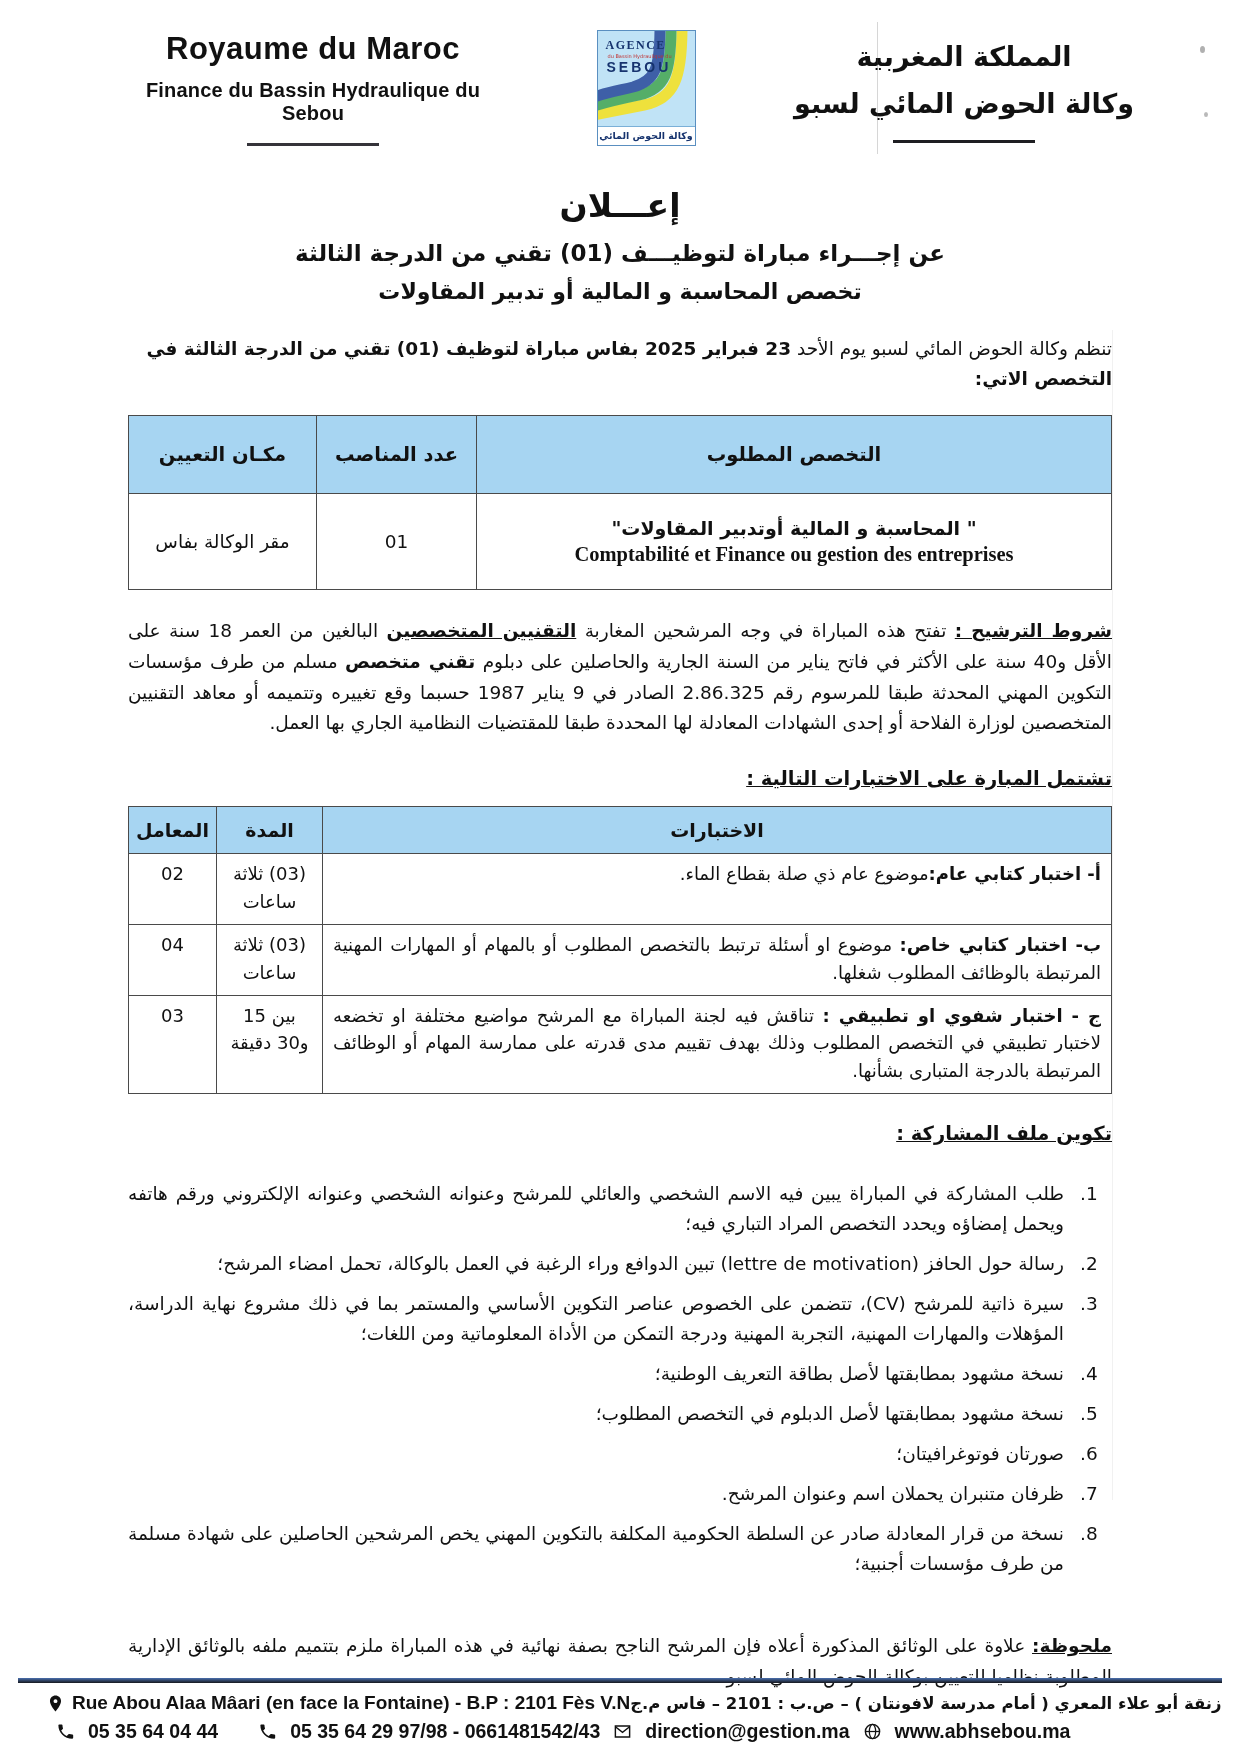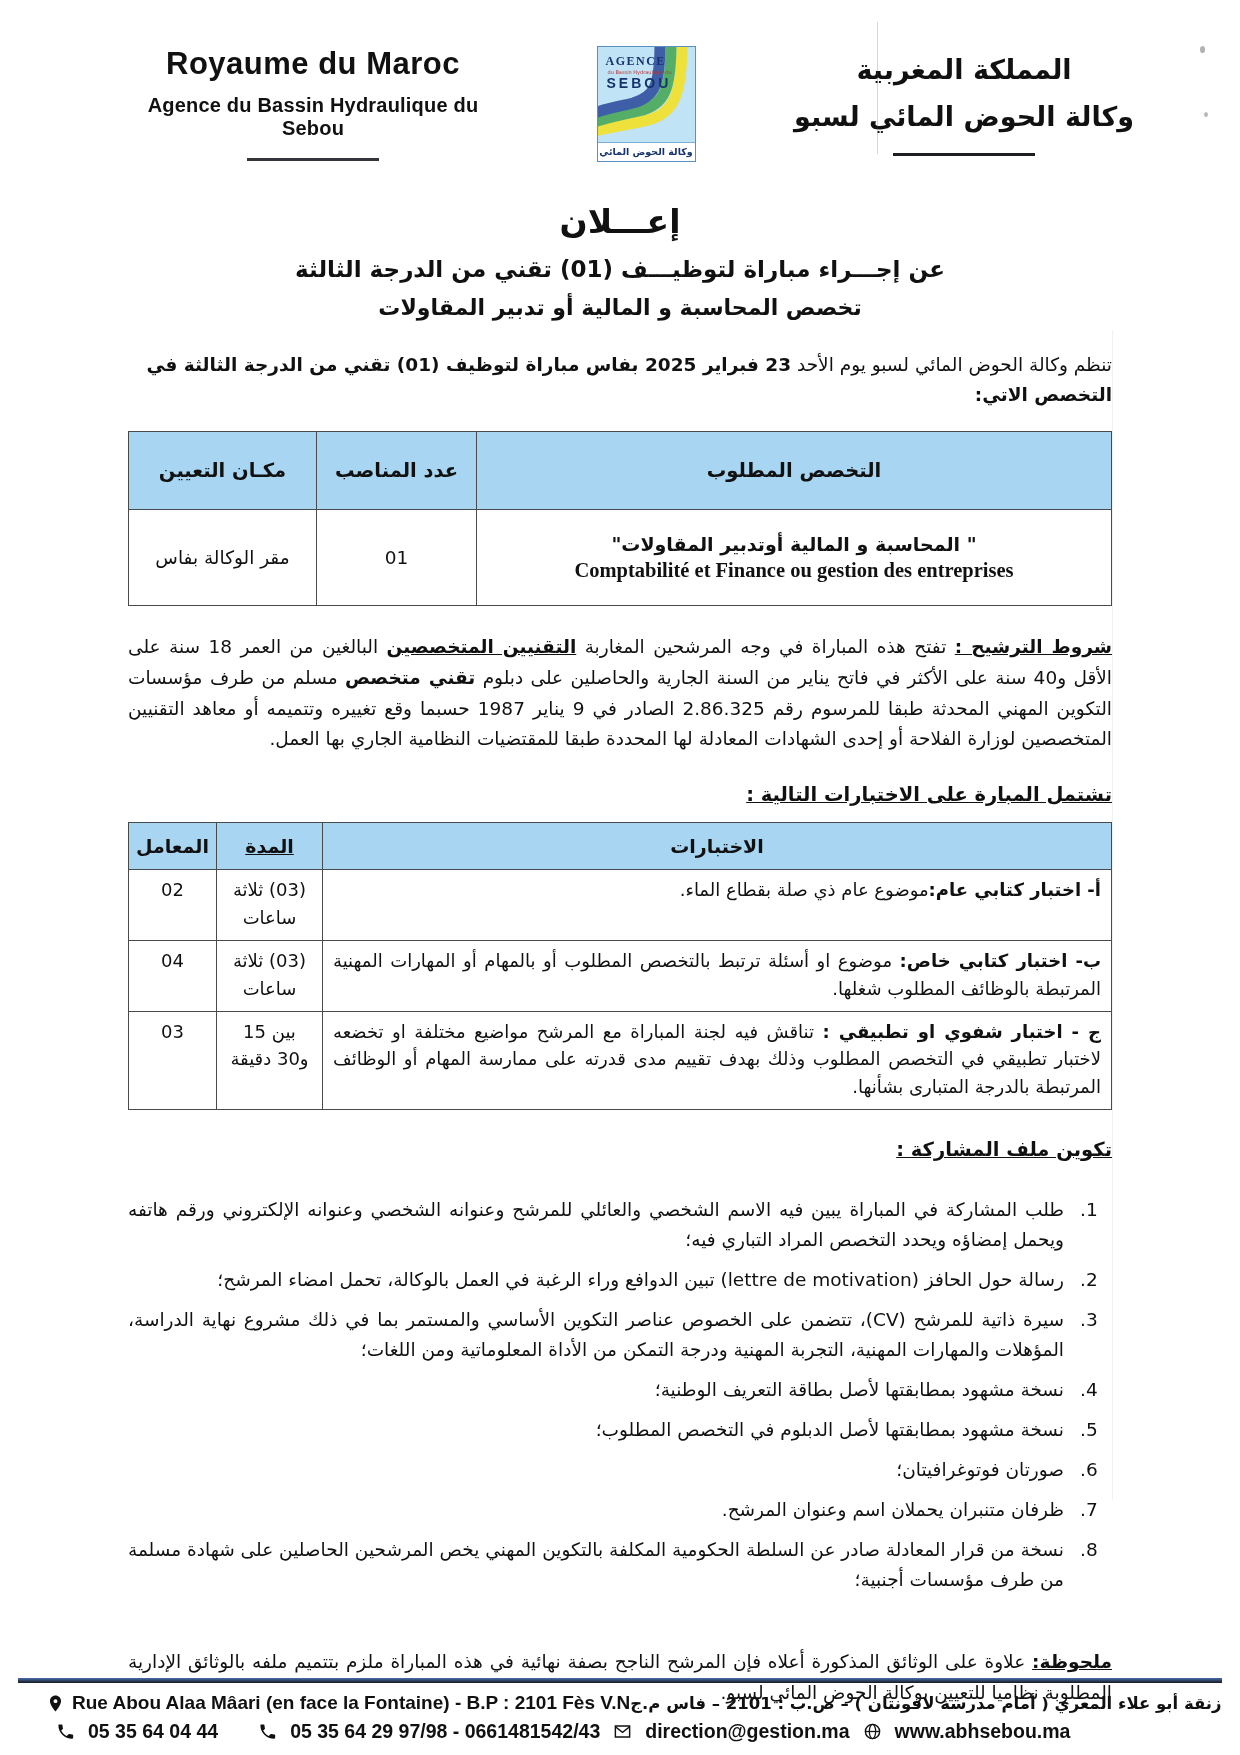--- a/index.html
+++ b/index.html
@@ -3,21 +3,21 @@
 <meta charset="utf-8">
 <style>
   * { margin:0; padding:0; box-sizing:border-box; }
   html,body { background:#e8e8e8; }
   body { font-family:"DejaVu Sans", sans-serif; color:#111; }
   .page {
     position:relative; width:1240px; height:1755px; background:#ffffff;
     margin:0 auto; overflow:hidden;
   }
   
-  .hdr { display:flex; justify-content:space-between; align-items:flex-start; padding:46px 96px 0 118px; }
+  .hdr { display:flex; justify-content:space-between; align-items:center; padding:30px 96px 0 118px; }
   .hdr-left { width:390px; text-align:center; }
   .hdr-title-fr { font-family:"Liberation Sans", sans-serif; font-weight:bold; font-size:31px; letter-spacing:.5px; }
   .hdr-sub-fr { font-family:"Liberation Sans", sans-serif; font-weight:600; font-size:20px; margin-top:12px; letter-spacing:.2px; }
   .hdr-rule { width:132px; height:3px; background:#35343a; margin:18px auto 0; }
   .hdr-right { width:360px; text-align:center; direction:rtl; font-weight:bold; font-size:27px; line-height:1.75; }
   .hdr-rule-r { width:142px; height:3.5px; background:#1e1e22; margin:12px auto 0; }
   
   .logo { position:relative; width:99px; height:116px; background:var(--logo-bg,#c0e3f6); border:1px solid #5a8fc0; overflow:hidden; flex:0 0 auto; }
   .logo svg.bands { position:absolute; top:0; left:0; }
   .logo-w1 { position:absolute; top:7px; left:8px; color:var(--logo-text,#16336e); font-family:"Liberation Serif",serif; font-weight:bold; font-size:12px; letter-spacing:1.5px; }
@@ -47,21 +47,21 @@
   .t1-table td { height:96px; text-align:center; vertical-align:middle; font-size:18.5px; }
   .w-spec { width:auto; } .w-posts { width:160px; } .w-loc { width:188px; }
   .spec-ar { font-weight:bold; font-size:19px; }
   .spec-fr { font-weight:bold; font-family:"Liberation Serif",serif; font-size:20.5px; direction:ltr; margin-top:4px; }
   .cond { direction:rtl; text-align:justify; font-size:18.5px; line-height:1.66; margin-top:26px; }
   .sec-head { direction:rtl; text-align:right; font-weight:bold; font-size:19.5px; margin-top:28px; }
   .sec-head .u { text-decoration:underline; }
   .t2-table { margin-top:16px; }
   .t2-table th { height:47px; font-size:19px; }
   .t2-table td { font-size:18px; padding:6px 10px 8px; vertical-align:top; line-height:1.55; }
-  .w-exam { width:auto; } .w-dur { width:106px;text-decoration:underline; } .w-coef { width:88px; }
+  .w-exam { width:auto; } .w-dur { width:106px; } .w-coef { width:88px; }
   .c-exam { text-align:justify; }
   .c-dur { text-align:center; }
   .c-coef { text-align:center; }
   
   .doc-list { direction:rtl; margin-top:34px; }
   .doc-item { display:flex; gap:16px; font-size:18.5px; line-height:1.62; margin-bottom:10px; }
   .doc-item .num { flex:0 0 32px; text-align:left; }
   .doc-item .txt { flex:1; text-align:justify; }
   .note { direction:rtl; text-align:justify; font-size:18.5px; line-height:1.66; margin-top:52px; }
   
@@ -75,21 +75,21 @@
   .f-gap { width:14px; }
 </style>
 </head>
 <body>
 
 <div class="page">
 
   <header class="hdr">
     <div class="hdr-left">
       <div class="hdr-title-fr">Royaume du Maroc</div>
-      <div class="hdr-sub-fr">Agence du Bassin Hydraulique du Sebou</div>
+      <div class="hdr-sub-fr">Finance du Bassin Hydraulique du Sebou</div>
       <div class="hdr-rule"></div>
     </div>
 
     <div class="logo">
       <svg class="bands" width="99" height="97" viewBox="0 0 99 97">
         <path d="M 84 -4 C 84 46 77 68 46 74 C 26 78 11 81 -4 84" stroke="#eee13c" stroke-width="11" fill="none"></path>
         <path d="M 73 -4 C 73 42 67 58 41 64 C 22 68 9 71 -4 75" stroke="#55ae68" stroke-width="11" fill="none"></path>
         <path d="M 62 -4 C 62 38 57 50 35 56 C 18 60 7 62 -4 66" stroke="#3e5fa7" stroke-width="11" fill="none"></path>
       </svg>
       <div class="logo-w1">AGENCE</div>

